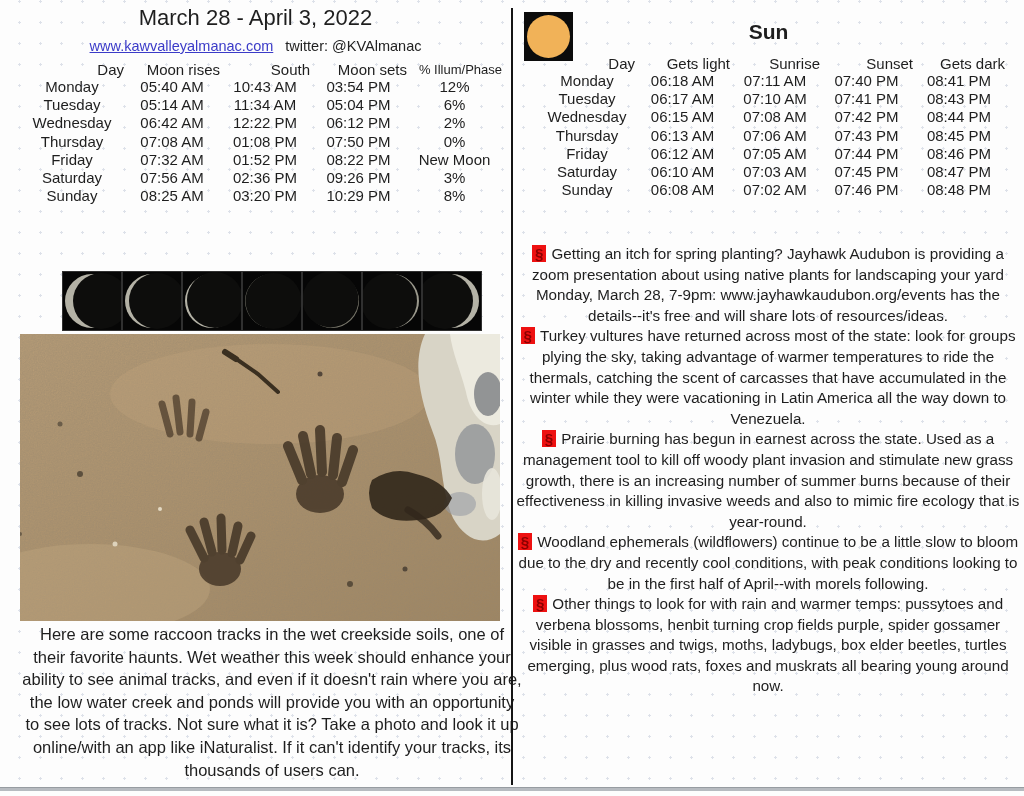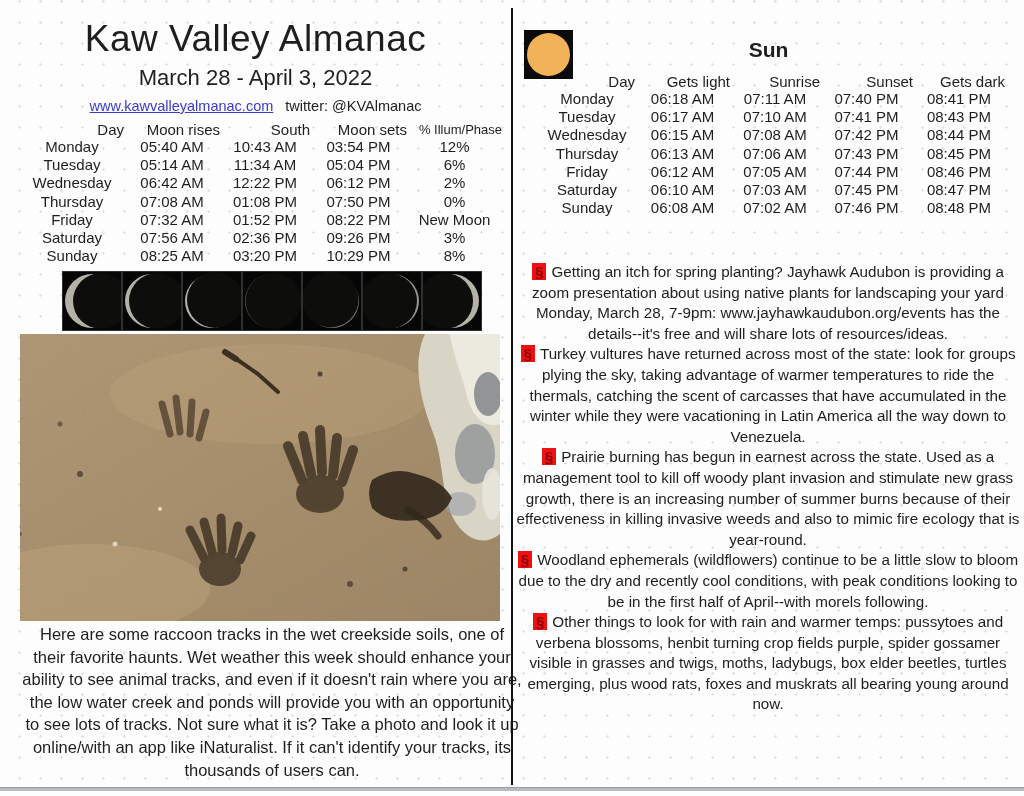--- a/index.html
+++ b/index.html
@@ -34,41 +34,40 @@
   .m5 .lit{background:#7a786c;} .m5 .umbra{transform:translate(-1.5px,-1.5px);}
   .m6 .lit{background:#9a988c;} .m6 .umbra{transform:translateX(-3px);}
   .m7 .umbra{transform:translateX(-7px);}
   .photo{position:absolute;left:20px;top:334px;width:480px;height:287px;box-shadow:0 0 0 1px #8a7a5f inset;}
   .caption{position:absolute;left:22px;top:623px;width:500px;margin:0;text-align:center;
            font-size:16.5px;line-height:22.6px;}
   
   .divider{position:absolute;left:511px;top:8px;width:2px;height:777px;background:#141414;}
   .bottomline{position:absolute;left:0;top:787px;width:1024px;height:3px;background:#b7bbc0;border-top:1px solid #979ca1;}
   
-  .col-right{position:absolute;left:513px;top:0;width:511px;margin-top:18px;}
+  .col-right{position:absolute;left:513px;top:0;width:511px;}
   .sunicon{position:absolute;left:11px;top:12px;width:49px;height:49px;background:#0b0b0b;
            display:flex;align-items:center;justify-content:center;}
   .sundisk{width:43px;height:43px;border-radius:50%;background:#f1b258;}
   .sun-title{margin:20px 0 0;text-align:center;font-size:21px;font-weight:bold;}
   .sun-sub{text-align:center;font-size:14.5px;margin-top:4px;}
   .sun-table{margin:11px 0 0 26px;width:466px;}
   .sun-table td{height:18.6px;line-height:18.6px;}
   .rtext{position:absolute;left:2px;top:244px;width:506px;}
   .rtext p{margin:0;text-align:center;font-size:15.2px;line-height:20.6px;}
   .mark{display:inline-block;background:#ee1111;color:#8b0000;font-weight:bold;
         padding:0 3px;margin-right:5px;line-height:17px;}
   .tlink{color:#1b1bd6;font-weight:bold;text-decoration:none;cursor:pointer;}
 </style>
 </head>
 <body>
 
 <div class="page">
 
   <div class="col-left">
-    <h1 class="title">Kaw Valley Almanac</h1>
     <div class="daterange">March 28 - April 3, 2022</div>
     <div class="linkline">
       <a class="site-link">www.kawvalleyalmanac.com</a>
       <span class="twitter">twitter: @KVAlmanac</span>
     </div>
 
     <table class="datatable moon-table">
       <colgroup>
           <col style="width:104px">
           <col style="width:96px">

